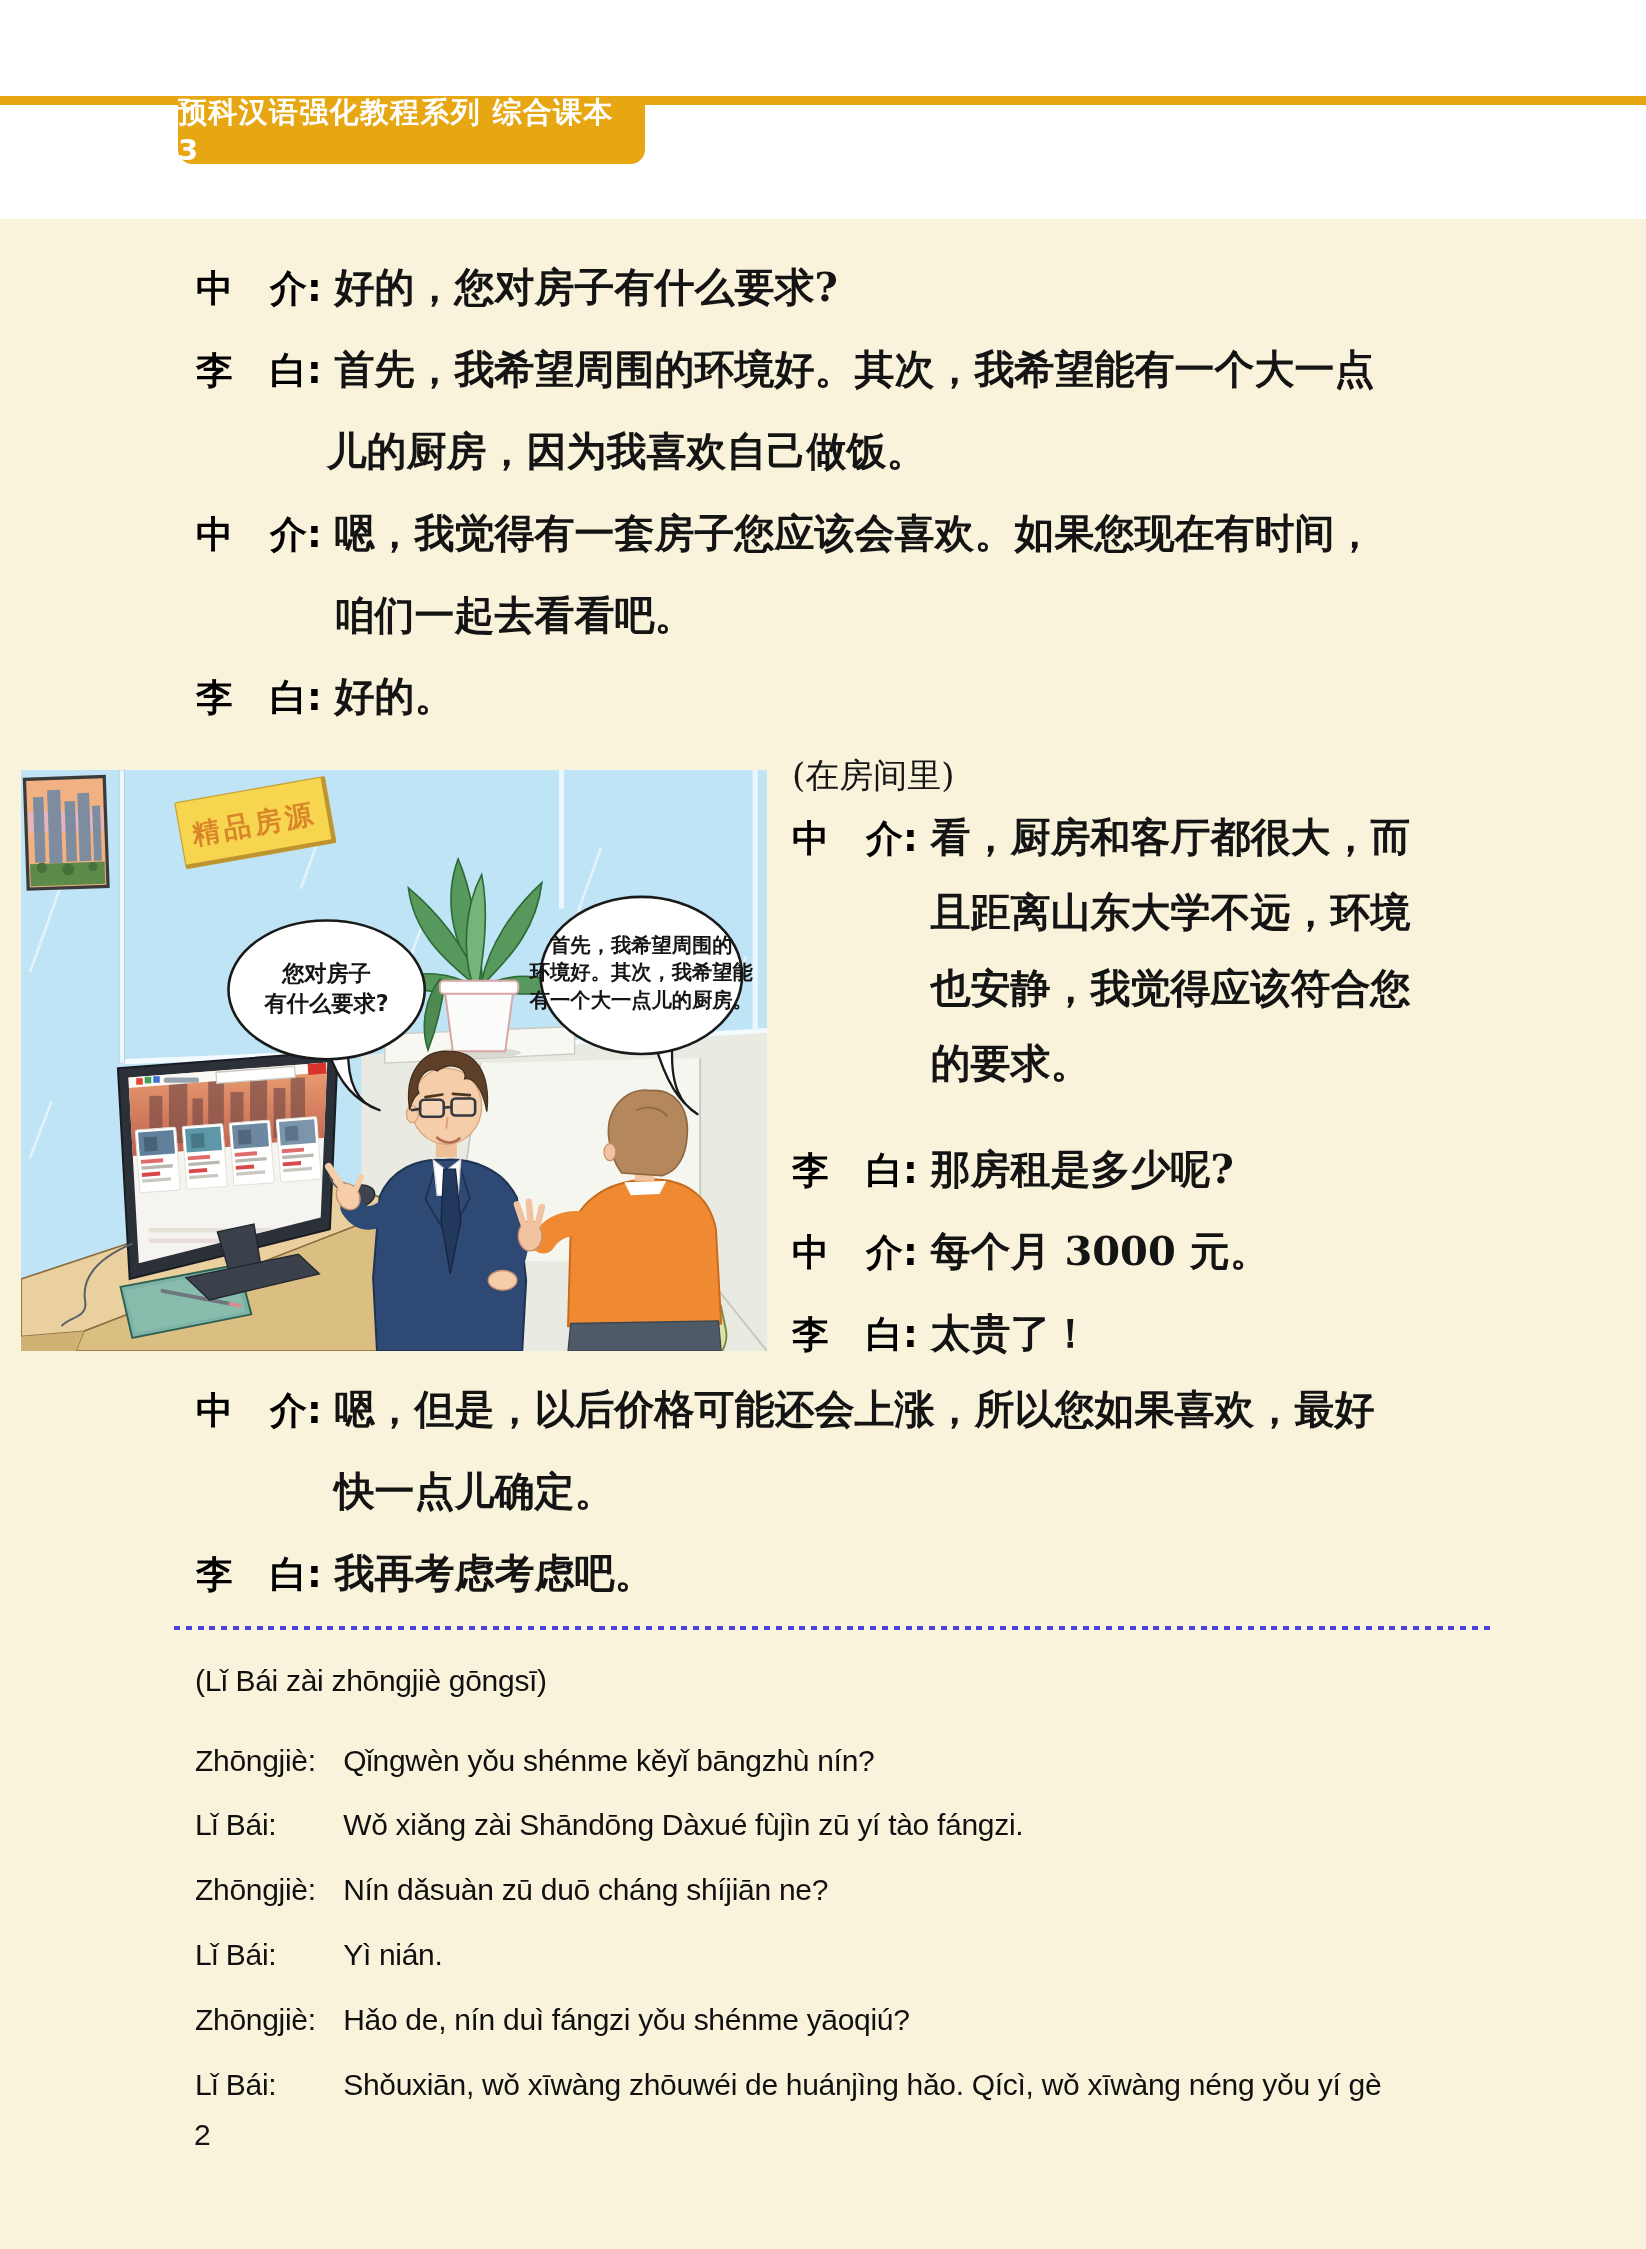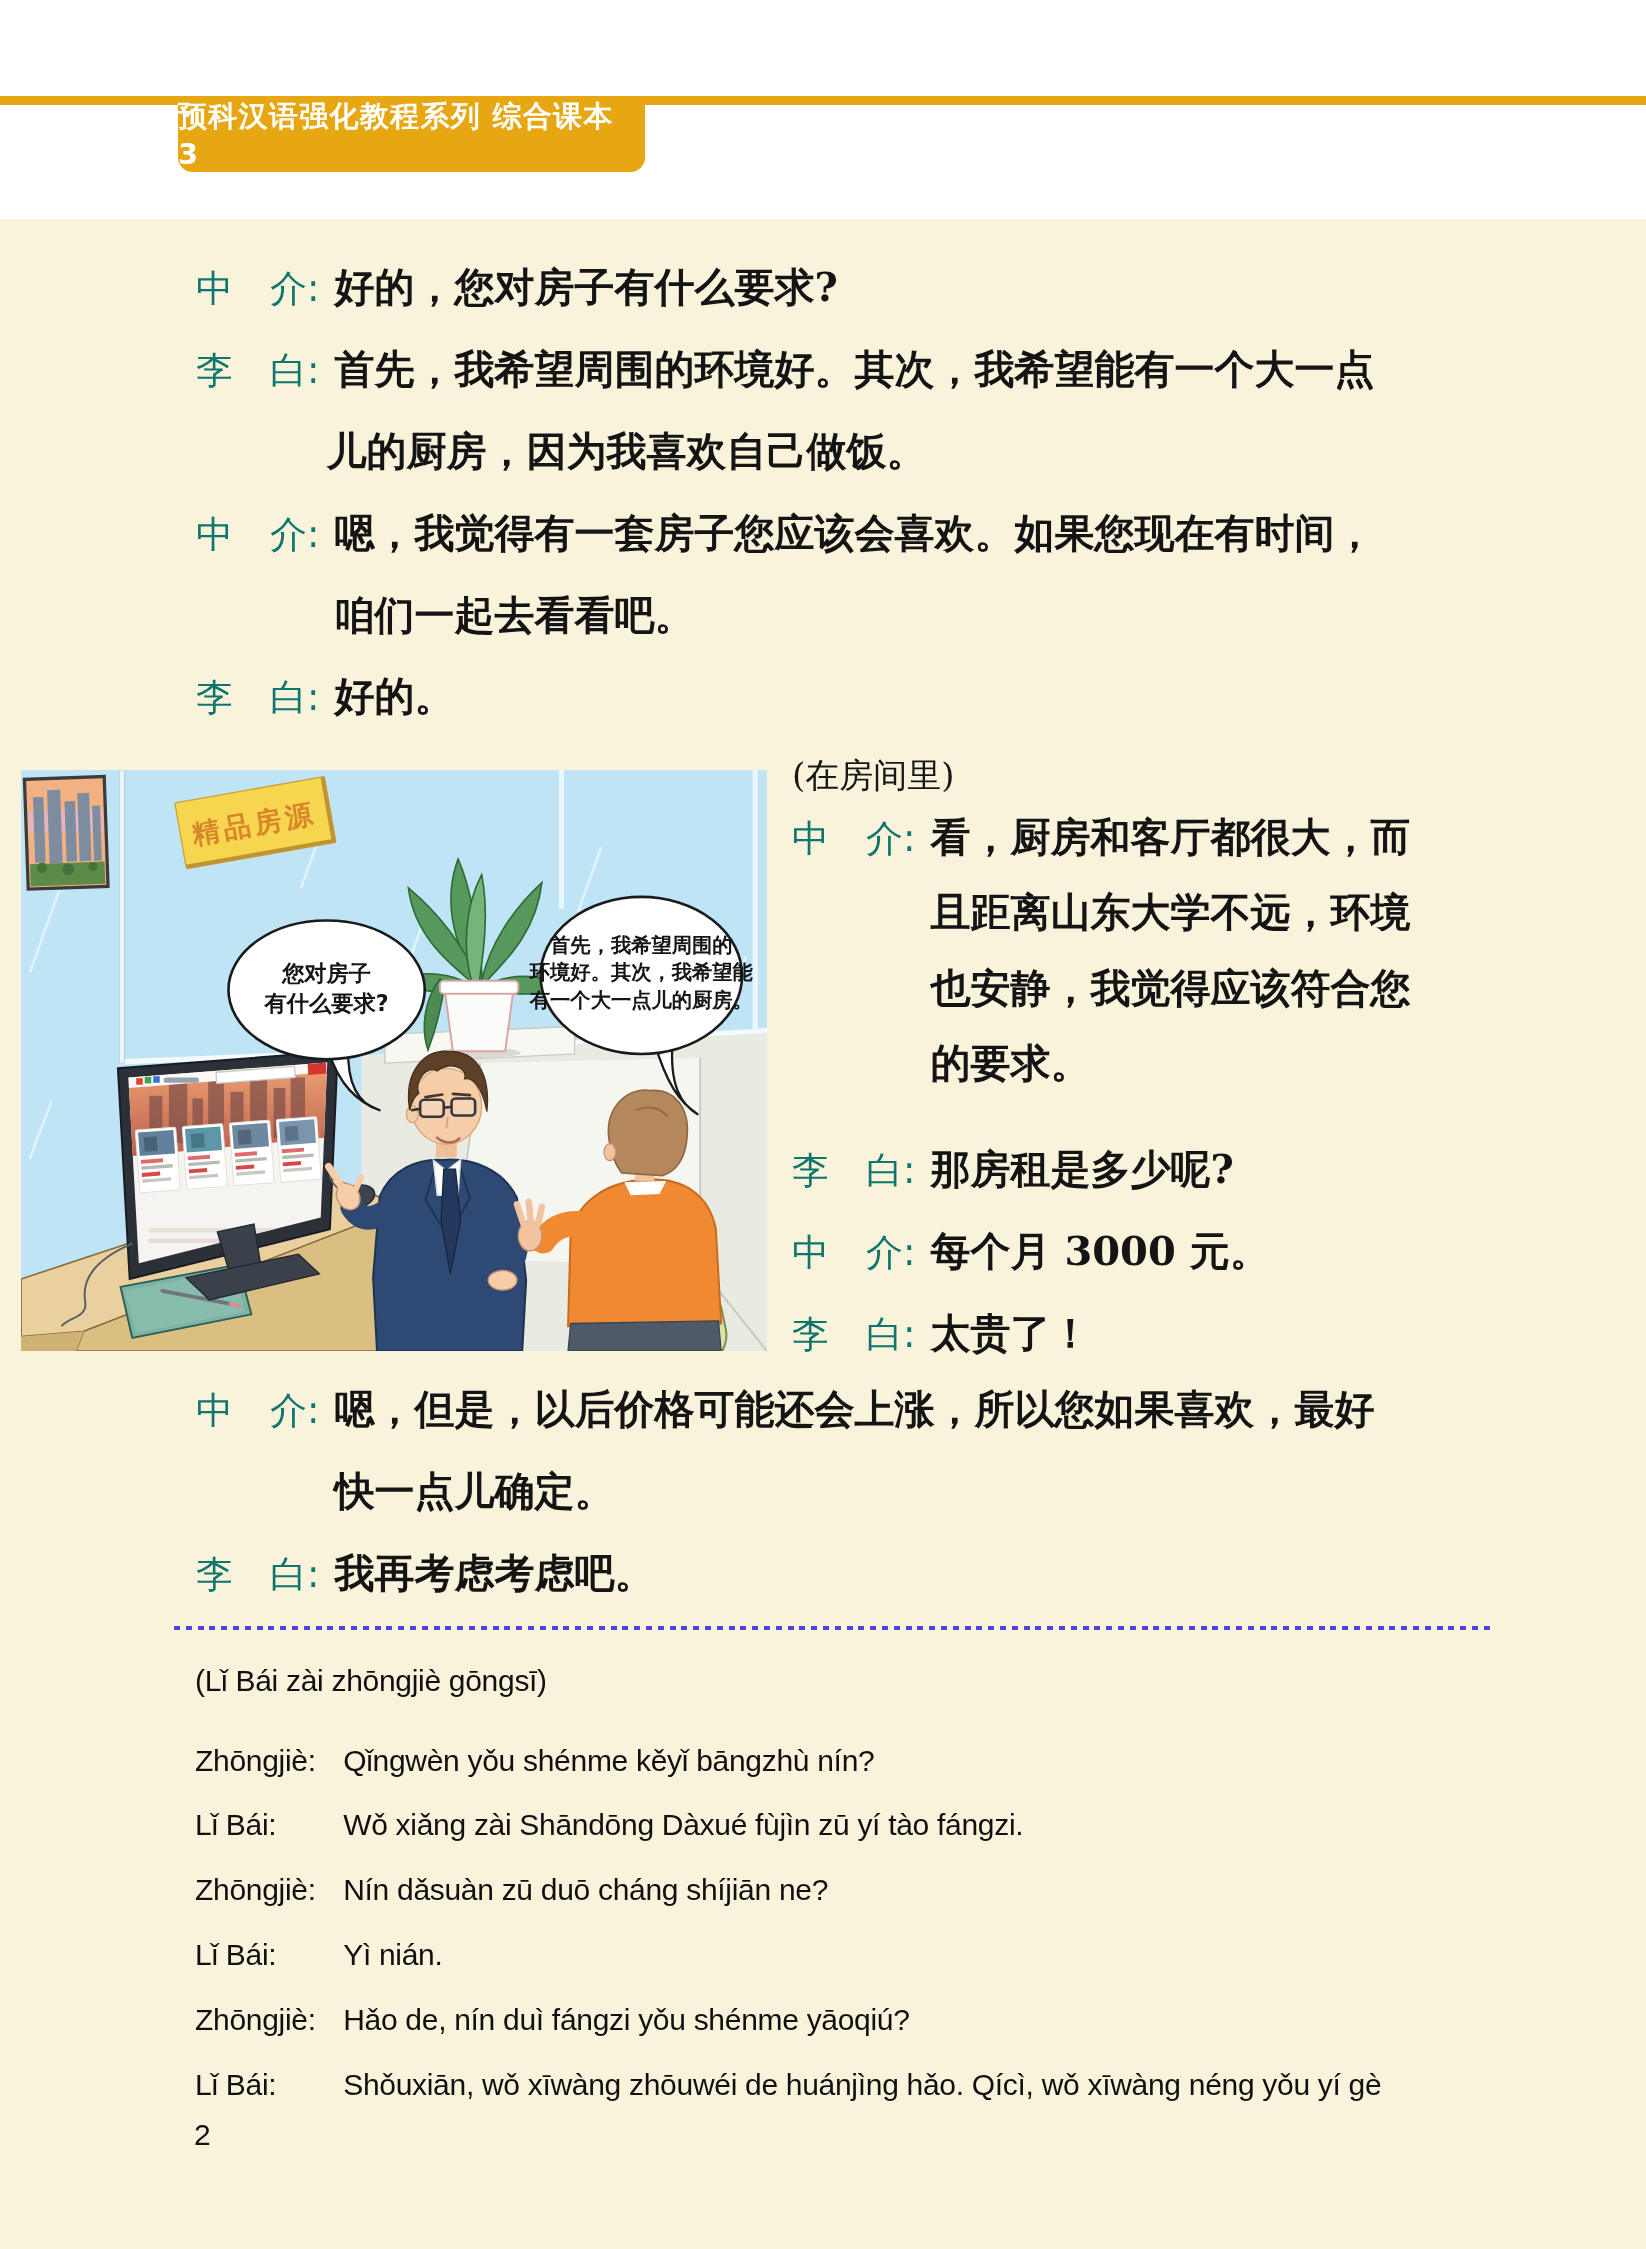--- a/index.html
+++ b/index.html
@@ -1,25 +1,25 @@
 <!DOCTYPE html>
 <html style="font-size:10.5px"><head>
 <meta charset="utf-8">
 <style>
   html,body{margin:0;padding:0;background:#e8e8e8;}
   #page{position:relative;width:1647px;height:2250px;background:#ffffff;overflow:hidden;
         font-family:"DejaVu Sans",sans-serif;}
   .goldrule{position:absolute;left:0;top:96px;width:1647px;height:8.5px;background:#E7A712;}
-  .badge{position:absolute;left:178px;top:96px;width:467px;height:76px;background:#E7A712;
+  .badge{position:absolute;left:178px;top:96px;width:467px;height:68px;background:#E7A712;
          border-radius:0 0 14.4px 14.4px;display:flex;align-items:center;justify-content:center;
          color:#ffffff;font-weight:700;font-size:29px;letter-spacing:1.3px;
          font-family:"DejaVu Sans","Liberation Sans",sans-serif;}
   .creambg{position:absolute;left:0;top:219px;width:1647px;height:2031px;background:#FAF3DC;}
   .cnrow{position:absolute;display:flex;align-items:baseline;white-space:nowrap;}
-  .sp{color:#0f766e;font-weight:400;font-size:37px;width:128px;flex:none;margin-right:10.5px;
+  .sp{color:#000000;font-weight:700;font-size:37px;width:128px;flex:none;margin-right:10.5px;
       font-family:"DejaVu Sans","Liberation Sans",sans-serif;}
   .tx{font-size:40px;color:#141414;font-family:"DejaVu Serif","Liberation Serif",serif;font-weight:bold;}
   .stage{position:absolute;font-size:34px;color:#161616;white-space:nowrap;
          font-family:"DejaVu Serif","Liberation Serif",serif;}
   .divider{position:absolute;left:174px;top:1626px;width:1319px;height:3.9px;
            background:repeating-linear-gradient(90deg,#4B42E0 0 5.9px,transparent 5.9px 11.8px);}
   .pyrow{position:absolute;display:flex;align-items:baseline;white-space:nowrap;
          font-family:"Liberation Sans","DejaVu Sans",sans-serif;font-size:30px;color:#101010;
          letter-spacing:-0.3px;}
   .pysp{width:139px;text-align:left;margin-right:9.2px;flex:none;margin-top:16px;}

